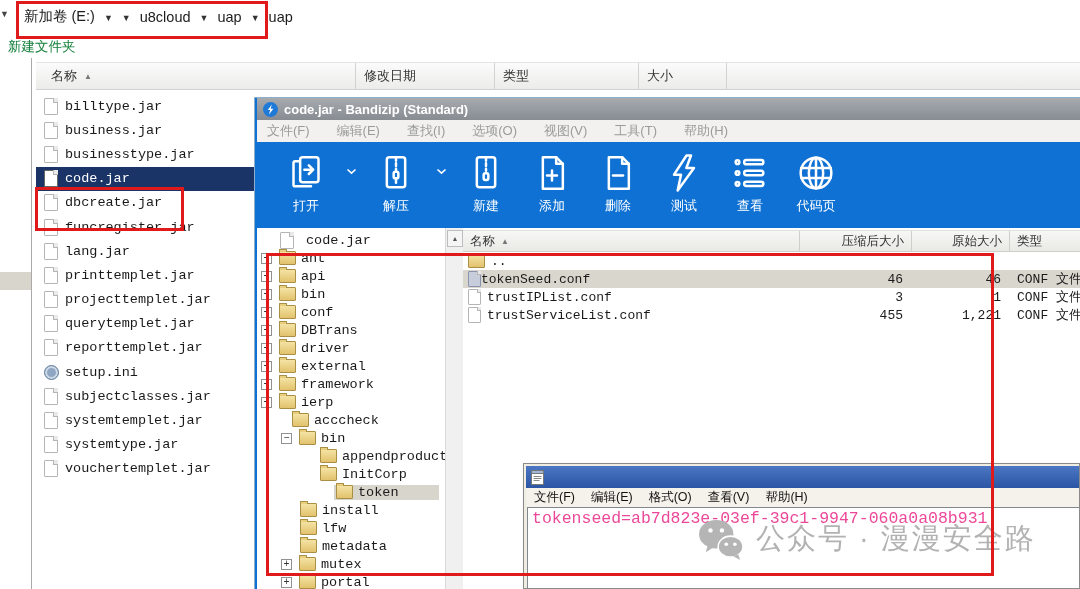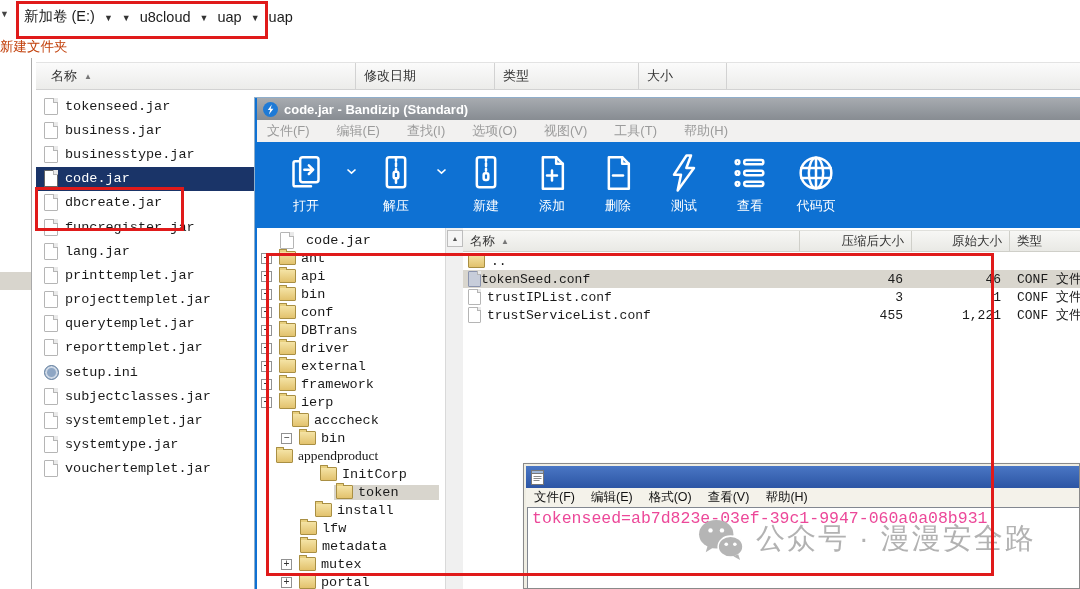--- a/index.html
+++ b/index.html
@@ -6,21 +6,21 @@
   #screen{position:relative;width:1080px;height:589px;overflow:hidden;background:#fff;
           font-family:"Liberation Sans","DejaVu Sans",sans-serif;color:#1a1a1a;}
   .mono{font-family:"Liberation Mono","DejaVu Sans Mono",monospace;}
 
   
   #topbar{position:absolute;left:0;top:0;width:1080px;height:36px;background:#fff;}
   #edge-caret{position:absolute;left:0;top:9px;font-size:9px;color:#444;}
   #breadcrumb{position:absolute;left:24px;top:7px;display:flex;align-items:center;gap:9px;font-size:14.5px;color:#1d1d1d;}
   .crumb{white-space:nowrap;}
   .crumb-sep{font-size:9px;color:#333;padding-top:2px;}
-  #newfolder{position:absolute;left:0;top:38px;font-size:13.5px;color:#c2410c;}
+  #newfolder{position:absolute;left:8px;top:38px;font-size:13.5px;color:#15803d;}
 
   
   #nav-sep{position:absolute;left:31px;top:58px;width:1px;height:531px;background:#a9a9a9;}
   #nav-thumb{position:absolute;left:0;top:272px;width:31px;height:18px;background:#d8d5cd;}
   #explorer-header{position:absolute;left:36px;top:62px;height:26px;width:1044px;display:flex;
      background:linear-gradient(#fbfbfb,#ececea);border-top:1px solid #e3e3e3;border-bottom:1px solid #d2d2d2;
      font-size:13px;color:#333;z-index:1;}
   .eh-cell{display:flex;align-items:center;border-right:1px solid #d2d2d2;padding-left:8px;box-sizing:border-box;gap:7px;}
   .eh-cell.first{padding-left:15px;}
   .sort-caret{font-size:8px;color:#777;}
@@ -131,21 +131,21 @@
         <span>类型</span>
       </div>
       <div class="eh-cell" style="width: 88px;">
         <span>大小</span>
       </div>
       <div class="eh-cell" style="width: 200px; border-right: none;"></div>
     </div>
   <div id="explorer-files">
       <div class="file-row mono">
         <span class="icon-doc"></span>
-        <span>tokenseed.jar</span>
+        <span>billtype.jar</span>
       </div>
       <div class="file-row mono">
         <span class="icon-doc"></span>
         <span>business.jar</span>
       </div>
       <div class="file-row mono">
         <span class="icon-doc"></span>
         <span>businesstype.jar</span>
       </div>
       <div class="file-row mono sel">
@@ -394,42 +394,42 @@
               <span>acccheck</span>
             </span>
           </div>
           <div class="tree-row mono" style="padding-left: 24px;">
             <span class="expander">−</span>
             <span class="tree-inner">
               <span class="icon-folder"></span>
               <span>bin</span>
             </span>
           </div>
-          <div class="tree-row mono" style=" font-family: Liberation Serif, serif;">
+          <div class="tree-row mono" style="padding-left: 44px;">
             <span class="exp-spacer"></span>
             <span class="tree-inner">
               <span class="icon-folder"></span>
               <span>appendproduct</span>
             </span>
           </div>
           <div class="tree-row mono" style="padding-left: 44px;">
             <span class="exp-spacer"></span>
             <span class="tree-inner">
               <span class="icon-folder"></span>
               <span>InitCorp</span>
             </span>
           </div>
           <div class="tree-row mono sel" style="padding-left: 60px; font-family: Liberation Mono, monospace;">
             <span class="exp-spacer"></span>
             <span class="tree-inner">
               <span class="icon-folder"></span>
               <span>token</span>
             </span>
           </div>
-          <div class="tree-row mono" style="padding-left: 39px;">
+          <div class="tree-row mono" style="padding-left: 24px;">
             <span class="exp-spacer"></span>
             <span class="tree-inner">
               <span class="icon-folder"></span>
               <span>install</span>
             </span>
           </div>
           <div class="tree-row mono" style="padding-left: 24px;">
             <span class="exp-spacer"></span>
             <span class="tree-inner">
               <span class="icon-folder"></span>

